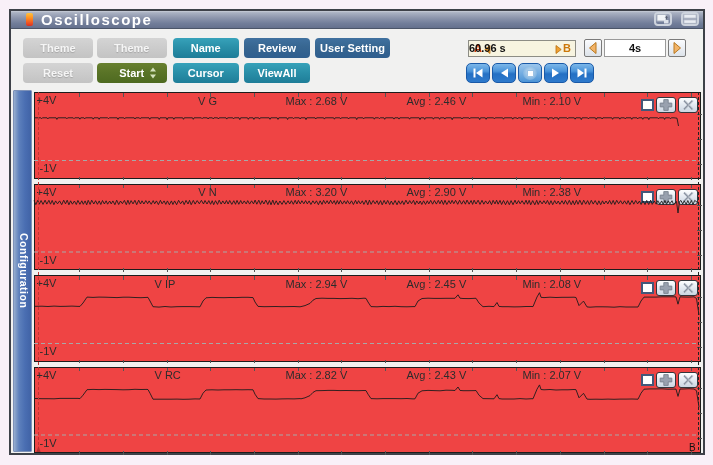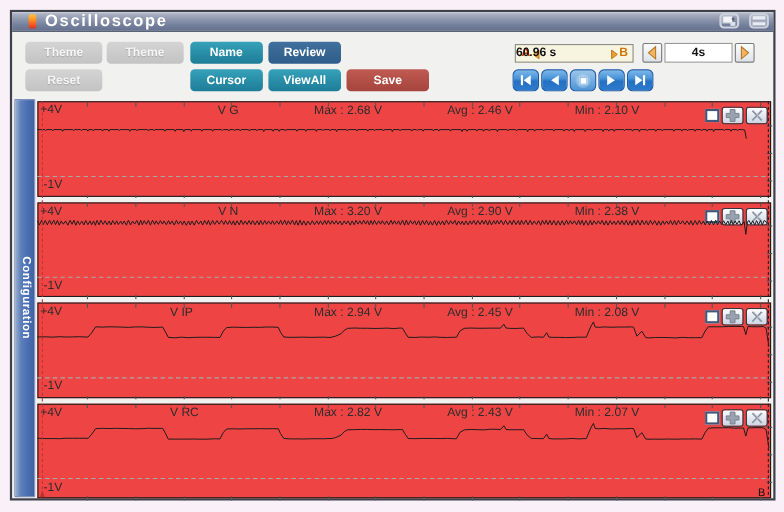--- a/index.html
+++ b/index.html
@@ -74,24 +74,28 @@
         <rect x="0.8" y="0.2" width="12.4" height="4" fill="#e8ecf2" stroke="#aeb6c4" stroke-width="1"></rect>
         <rect x="0.8" y="5.8" width="12.4" height="3.6" fill="#e8ecf2" stroke="#aeb6c4" stroke-width="1"></rect>
       </svg>
     </div>
   </div>
 
   <div class="b bgray r1 c1">Theme</div>
   <div class="b bgray r1 c2">Theme</div>
   <div class="b bteal r1 c3">Name</div>
   <div class="b bblue r1 c4">Review</div>
+  <div class="b bblue r1 c5">User Setting</div>
   <div class="b bgray r2 c1">Reset</div>
+  <div class="b bgreen r2 c2">Start<svg width="8" height="12" viewBox="0 0 8 12" style="position:absolute;right:10px;top:4px">
+        <path d="M4 0.5 7 4.4H1z" fill="#d4e2bc"></path>
+        <path d="M4 11.5 7 7.6H1z" fill="#d4e2bc"></path>
+      </svg></div>
   <div class="b bteal r2 c3">Cursor</div>
   <div class="b bteal r2 c4">ViewAll</div>
-  <div class="b bred r2 c5">Save</div>
 
   <div id="abbox">
     <span class="A">A</span>
     <svg width="7" height="9" viewBox="0 0 7 9" style="position:absolute;left:15px;top:4px">
         <path d="M6 0.5v8L0.8 4.5z" fill="#f0a030" stroke="#b87010" stroke-width="0.8"></path>
       </svg>
     <span class="tme">60.96 s</span>
     <svg width="7" height="9" viewBox="0 0 7 9" style="position:absolute;right:13px;top:4px">
         <path d="M1 0.5v8L6.2 4.5z" fill="#f0a030" stroke="#b87010" stroke-width="0.8"></path>
       </svg>

